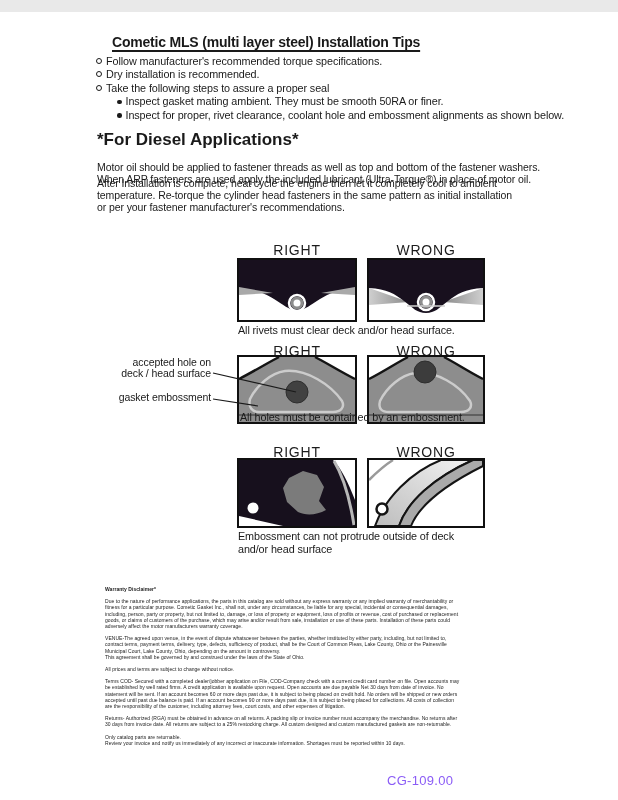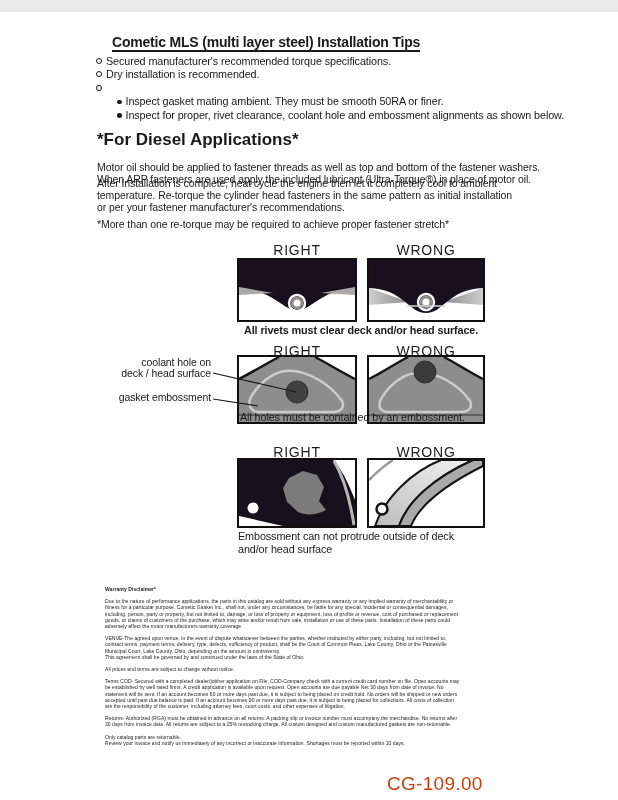--- a/index.html
+++ b/index.html
@@ -26,55 +26,54 @@
     vertical-align:1px;margin-right:4px;
   }
   .sub{margin-left:21px;}
   .diesel-h{font-size:17px;font-weight:bold;white-space:nowrap;}
   .rw{font-size:14px;letter-spacing:0.8px;text-align:center;color:#1c1c1c;white-space:nowrap;}
   .cap{font-size:10.8px;letter-spacing:-0.1px;white-space:pre-line;line-height:13px;}
   .fig-label{font-size:10.5px;line-height:11px;text-align:right;white-space:pre-line;letter-spacing:-0.1px;}
   .fine{font-size:5px;line-height:6.2px;letter-spacing:0.05px;color:#222;}
   .fine p{margin:0 0 6px 0;white-space:pre-line;}
   .fine .fine-h{font-weight:bold;}
-  .footer-code{font-size:19px;color:#c2410c;letter-spacing:0.3px;white-space:nowrap;}
+  .footer-code{font-size:13px;color:#8b5cf6;letter-spacing:0.3px;white-space:nowrap;}
   svg{display:block;}
 </style>
 </head>
 <body>
 
 <div class="page">
 
   <div class="abs doc-title" style="left:112px;top:22px;">Cometic MLS (multi layer steel) Installation Tips</div>
 
   <div class="abs tips" style="left:96px;top:43px;">
     <div class="tip-row">
-      <span class="ring"></span><span>Secured manufacturer's recommended torque specifications.</span>
+      <span class="ring"></span><span>Follow manufacturer's recommended torque specifications.</span>
     </div>
     <div class="tip-row">
       <span class="ring"></span><span>Dry installation is recommended.</span>
     </div>
     <div class="tip-row">
-      <span class="ring"></span>
+      <span class="ring"></span><span>Take the following steps to assure a proper seal</span>
     </div>
     <div class="tip-row sub">
       <span class="dot"></span><span>Inspect gasket mating ambient.  They must be smooth 50RA or finer.</span>
     </div>
     <div class="tip-row sub">
       <span class="dot"></span><span>Inspect for proper, rivet clearance, coolant hole and embossment alignments as shown below.</span>
     </div>
   </div>
 
   <div class="abs diesel-h" style="left:97px;top:118px;">*For Diesel Applications*</div>
   <div class="abs body-txt" style="left:97px;top:149px;width:470px;">Motor oil should be applied to fastener threads as well as top and bottom of the fastener washers.
 When ARP fasteners are used apply the included lubricant (Ultra-Torque®) in place of motor oil.</div>
   <div class="abs body-txt" style="left:97px;top:165px;width:470px;">After Installation is complete, heat cycle the engine then let it completely cool to ambient
 temperature. Re-torque the cylinder head fasteners in the same pattern as initial installation
 or per your fastener manufacturer's recommendations.</div>
-  <div class="abs body-txt" style="left:97px;top:206px;width:470px;">*More than one re-torque may be required to achieve proper fastener stretch*</div>
 
   <div class="abs" style="left:237px;top:230px;width:248px;height:95px;">
     <div class="abs rw" style="left:0;top:0;width:120px;">RIGHT</div>
     <div class="abs rw" style="left:130px;top:0;width:118px;">WRONG</div>
 
     <svg class="abs" style="left:0;top:16px;" width="120" height="64" viewBox="0 0 120 64">
       <rect x="1" y="1" width="118" height="62" fill="#ffffff" stroke="#101010" stroke-width="2"></rect>
       <path d="M2,2 H118 V32 C100,32 93,35 83,41 C73,47 69,52 60,52 C51,52 47,47 37,41 C27,35 20,32 2,32 Z" fill="#18101e"></path>
       <path d="M2,29 L36,35 L2,37 Z" fill="#a9a9a9"></path>
       <path d="M118,29 L84,35 L118,37 Z" fill="#a9a9a9"></path>
@@ -97,28 +96,28 @@
       <rect x="1" y="1" width="116" height="62" fill="#ffffff" stroke="#101010" stroke-width="2"></rect>
       <path d="M2,30 L42,44 L2,47 Z" fill="url(#gw1)"></path>
       <path d="M116,30 L76,44 L116,47 Z" fill="url(#gw2)"></path>
       <path d="M2,2 H116 V30 C98,31 90,36 81,43 C72,50 68,55 59,55 C50,55 46,50 37,43 C28,36 20,31 2,30 Z" fill="#18101e"></path>
       <circle cx="59" cy="44" r="8" fill="none" stroke="#ffffff" stroke-width="2.5"></circle>
       <circle cx="59" cy="44" r="5" fill="#ffffff" stroke="#8d8d8d" stroke-width="3"></circle>
       <path d="M40,48 L78,48" stroke="#cfcfcf" stroke-width="1.5"></path>
       <rect x="1" y="1" width="116" height="62" fill="none" stroke="#101010" stroke-width="2"></rect>
     </svg>
 
-    <div class="abs cap" style="left:7px;top:82px;width:246px;font-weight:bold;">All rivets must clear deck and/or head surface.</div>
+    <div class="abs cap" style="left:1px;top:82px;width:246px;">All rivets must clear deck and/or head surface.</div>
   </div>
 
   <div class="abs" style="left:110px;top:330px;width:382px;height:100px;">
     <div class="abs rw" style="left:127px;top:1px;width:120px;">RIGHT</div>
     <div class="abs rw" style="left:257px;top:1px;width:118px;">WRONG</div>
 
-    <div class="abs fig-label" style="left:0;top:15px;width:101px;">coolant hole on
+    <div class="abs fig-label" style="left:0;top:15px;width:101px;">accepted hole on
 deck / head surface</div>
     <div class="abs fig-label" style="left:0;top:50px;width:101px;">gasket embossment</div>
 
     <svg class="abs" style="left:127px;top:13px;" width="120" height="69" viewBox="0 0 120 69">
       <rect x="1" y="1" width="118" height="67" fill="#ffffff" stroke="#101010" stroke-width="2"></rect>
       <path d="M2,24 C16,17 32,7 42,2 L78,2 C88,7 104,17 118,24 L118,67 L2,67 Z" fill="#8d8d8d"></path>
       <rect x="2" y="59" width="116" height="2" fill="#5f5f5f"></rect>
       <path d="M2,24 C16,17 32,7 42,2" stroke="#141414" stroke-width="2.5" fill="none"></path>
       <path d="M118,24 C104,17 88,7 78,2" stroke="#141414" stroke-width="2.5" fill="none"></path>
       <path d="M13,44 C20,30 34,18 48,16 C70,14 94,30 105,46 C108,52 104,57 96,57 L22,57 C15,57 11,52 13,44 Z" stroke="#cccccc" stroke-width="2.5" fill="none" stroke-linejoin="round"></path>

